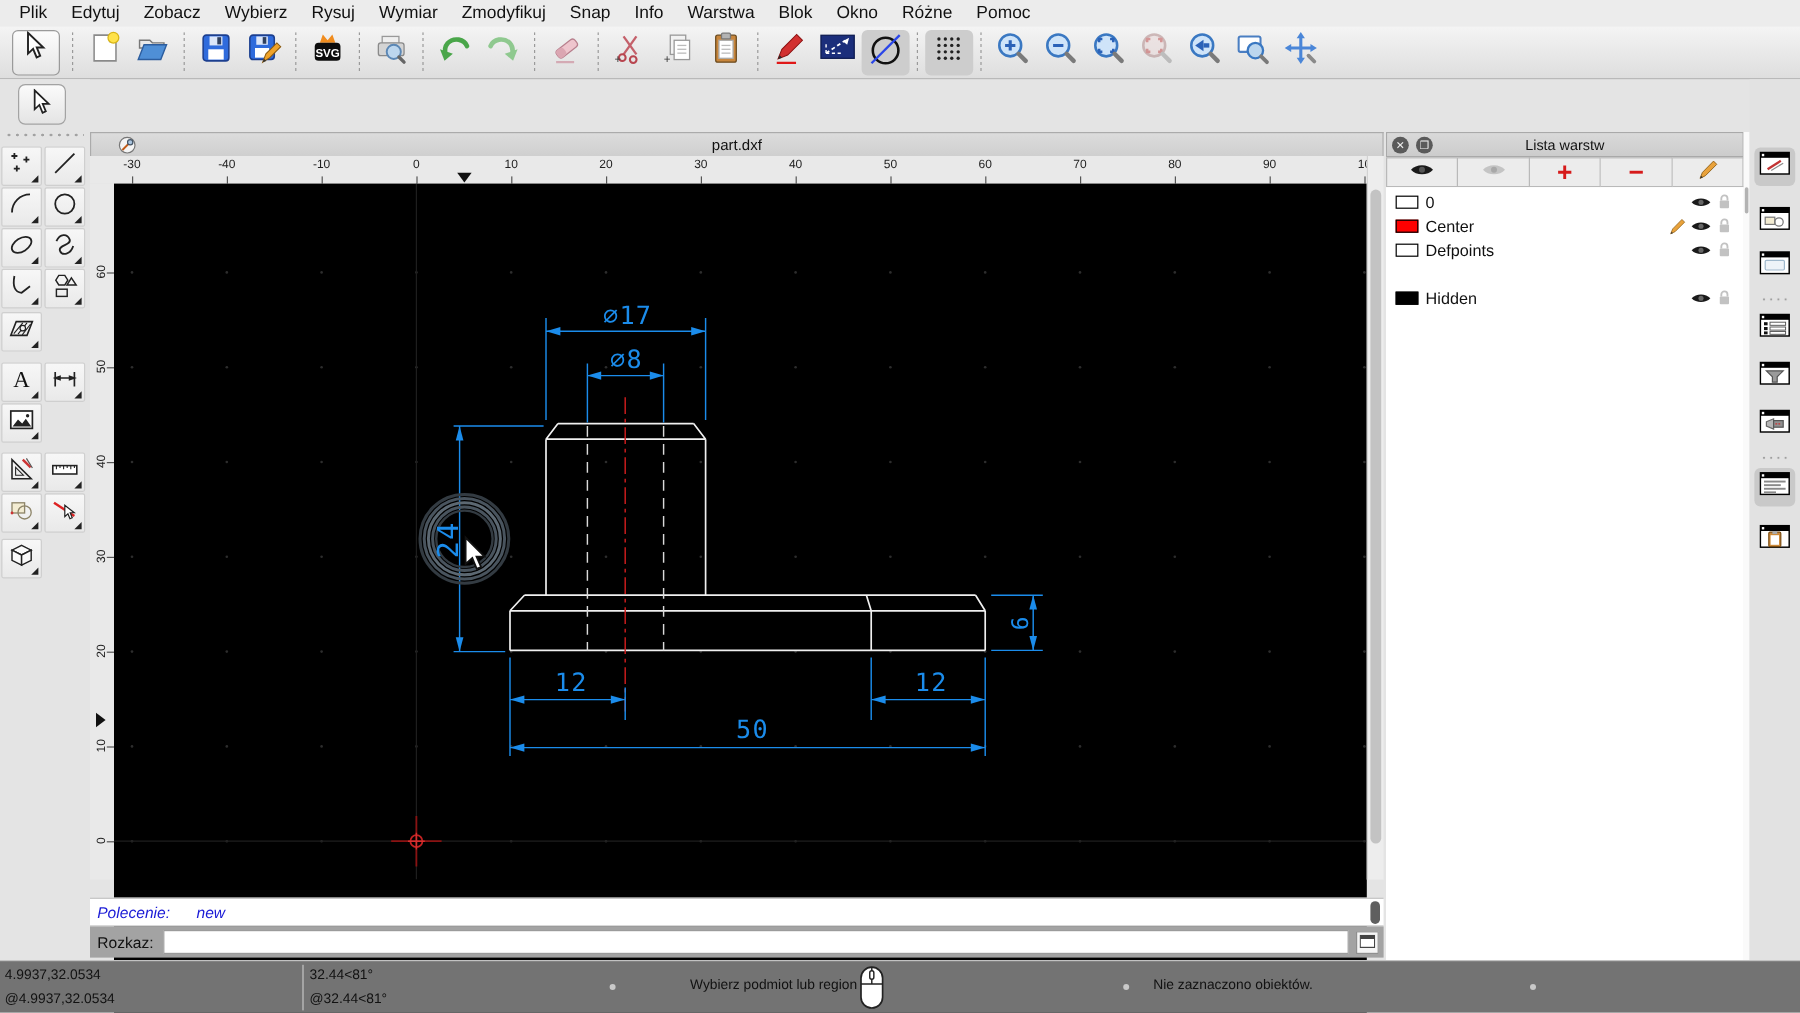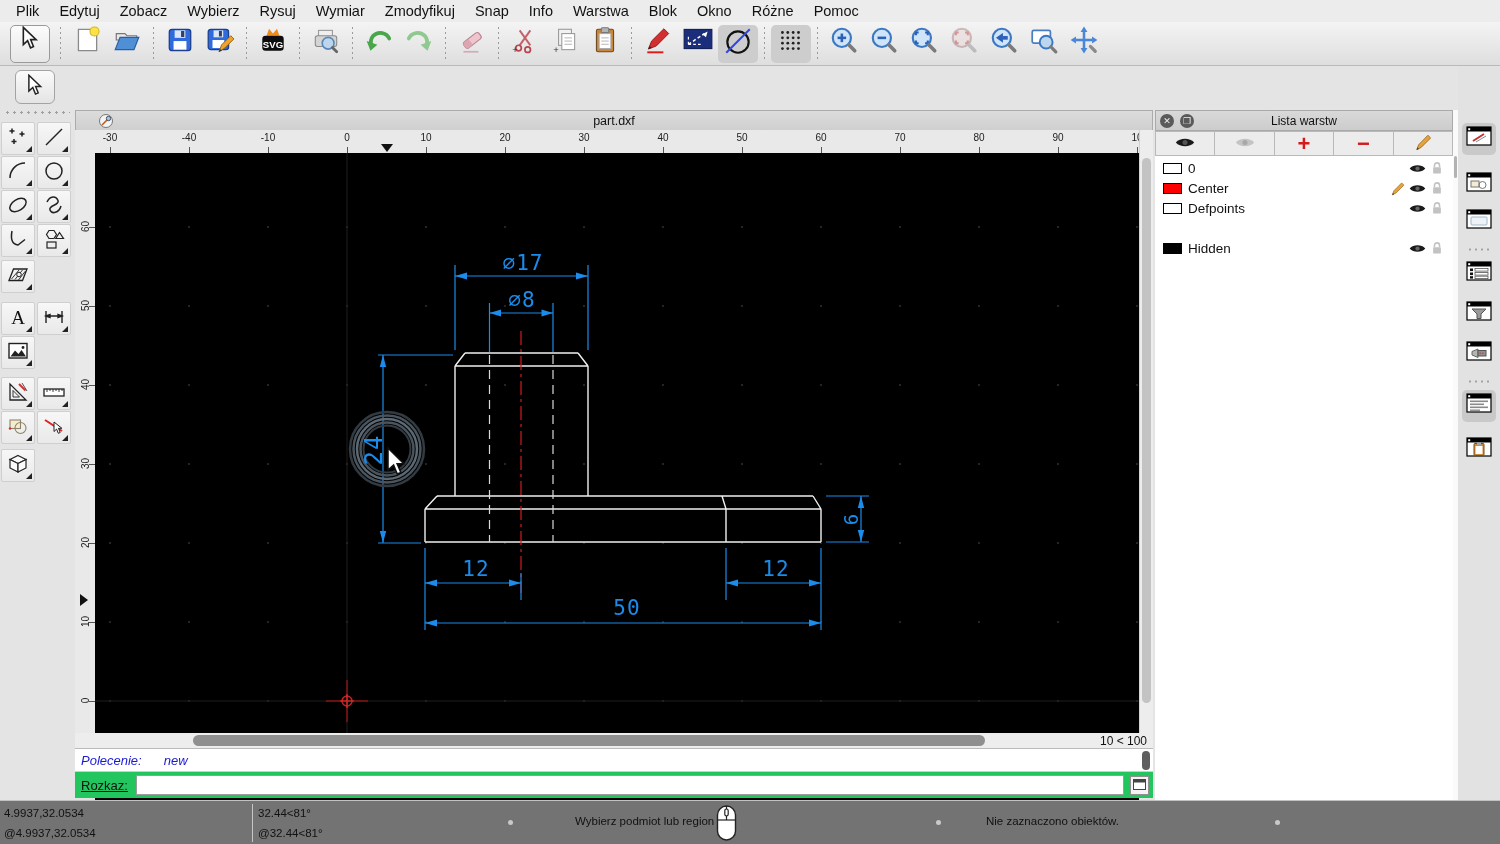--- a/index.html
+++ b/index.html
@@ -65,22 +65,22 @@
   .dimtext{position:absolute;color:#1b8ceb;font-family:"DejaVu Sans Mono",monospace;
            font-size:21px;letter-spacing:1px;transform:translate(-50%,-50%);white-space:nowrap;}
   .dimtext.rot{transform:translate(-50%,-50%) rotate(-90deg);}
 
   
   .cmd-history{position:absolute;left:75px;top:748px;width:1078px;height:24px;background:#fff;
                border-top:1px solid #bbb;border-bottom:1px solid #cfcfcf;font-size:13px;
                display:flex;align-items:center;padding-left:6px;color:#1a1ad6;}
   .cmd-history .lbl{font-style:italic;margin-right:22px;}
   .cmd-history .scrl{position:absolute;right:3px;top:2px;width:8px;height:19px;background:#5f5f5f;border-radius:4px;}
-  .cmd-row{position:absolute;left:75px;top:772px;width:1078px;height:26px;background:#22c55e;
-           display:flex;align-items:center;font-size:13px;text-decoration:underline;}
+  .cmd-row{position:absolute;left:75px;top:772px;width:1078px;height:26px;background:#a3a3a3;
+           display:flex;align-items:center;font-size:13px;}
   .cmd-row .lbl{padding:0 8px 0 6px;}
   .cmd-row input{flex:1;height:20px;border:1px solid #9b9b9b;background:#fff;margin-right:6px;
                  font-family:"Liberation Sans",sans-serif;font-size:12.5px;padding:0 4px;}
   .cmd-row .winbtn{width:19px;height:19px;border:1px solid #8f8f8f;background:#f4f4f4;margin-right:4px;
                  display:flex;align-items:center;justify-content:center;}
 
   
   .rpanel{position:absolute;left:1155px;top:110px;width:298px;height:690px;background:#fff;}
   .rpanel-head{position:absolute;left:0;top:0;width:298px;height:21px;background:linear-gradient(#d9d9d9,#cccccc);
                border:1px solid #a9a9a9;font-size:12px;display:flex;align-items:center;justify-content:center;}
@@ -738,24 +738,20 @@
     <span class="dimtext rot" style="left:279px;top:297px;font-size:24px;">24</span>
     <span class="dimtext" style="left:381px;top:416px;">12</span>
     <span class="dimtext" style="left:681px;top:416px;">12</span>
     <span class="dimtext" style="left:532px;top:455px;">50</span>
     <span class="dimtext rot" style="left:756px;top:366px;font-size:19px;">6</span>
   </div>
 
   <div class="vscroll">
       <div class="thumb"></div>
     </div>
-  <div class="hscroll">
-    <div class="thumb"></div>
-    <span class="gridlabel">10 &lt; 100</span>
-  </div>
 
   <div class="cmd-history">
     <span class="lbl">Polecenie:</span>
     <span style="font-style:italic;">new</span>
     <div class="scrl"></div>
   </div>
   <div class="cmd-row">
     <span class="lbl">Rozkaz:</span>
     <input type="text" value="" style="">
     <div class="winbtn">
@@ -985,17 +981,17 @@
     <span class="abs" style="left:575px;top:14px;">Wybierz podmiot lub region</span>
     <span class="abs" style="left:716px;top:3px;">
       <svg width="21" height="38" viewBox="0 0 21 38">
           <rect x="1.5" y="2" width="18" height="34" rx="9" fill="#fff" stroke="#222" stroke-width="1.4"></rect>
           <line x1="10.5" y1="2" x2="10.5" y2="16" stroke="#222" stroke-width="1.2"></line>
           <line x1="1.5" y1="16" x2="19.5" y2="16" stroke="#222" stroke-width="1.2"></line>
           <rect x="8.8" y="5" width="3.4" height="7" rx="1.7" fill="#fff" stroke="#222" stroke-width="1.2"></rect>
         </svg>
     </span>
     <div class="sdot" style="left:936px;top:19px;"></div>
-    <span class="abs" style="left:947px;top:14px;padding-left:39px;">Nie zaznaczono obiektów.</span>
+    <span class="abs" style="left:922px;top:14px;padding-left:39px;">Nie zaznaczono obiektów.</span>
     <div class="sdot" style="left:1275px;top:19px;"></div>
   </div>
 
 </div>
 
 </body></html>

